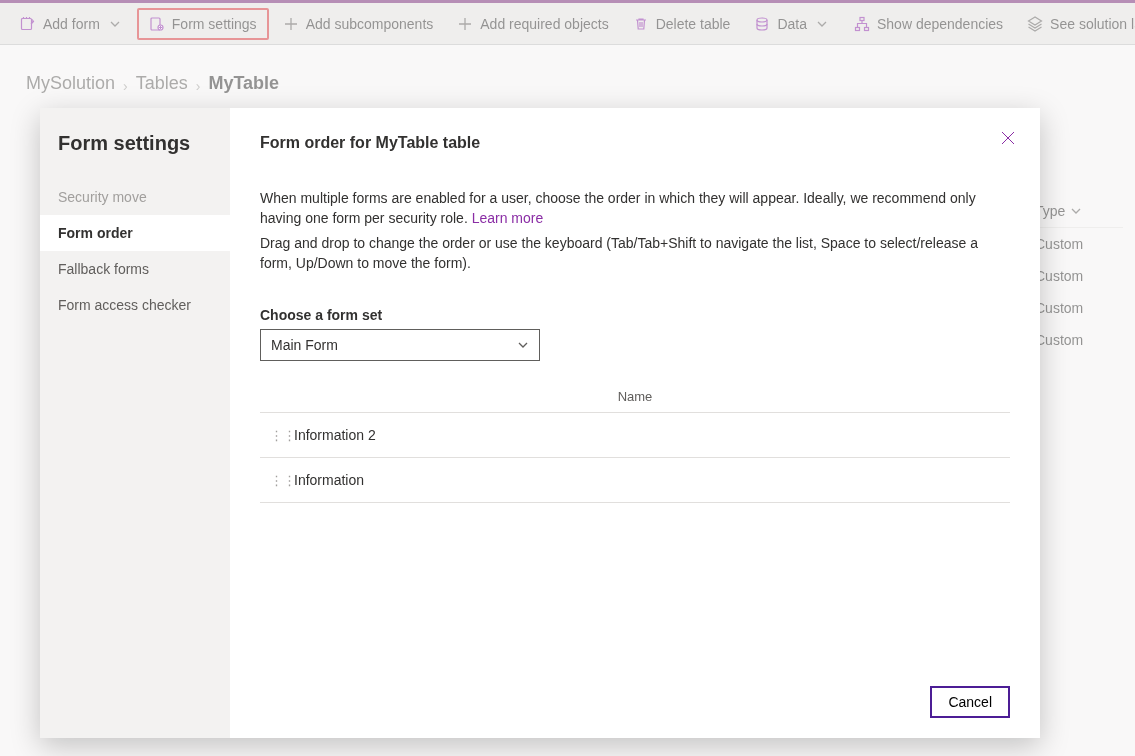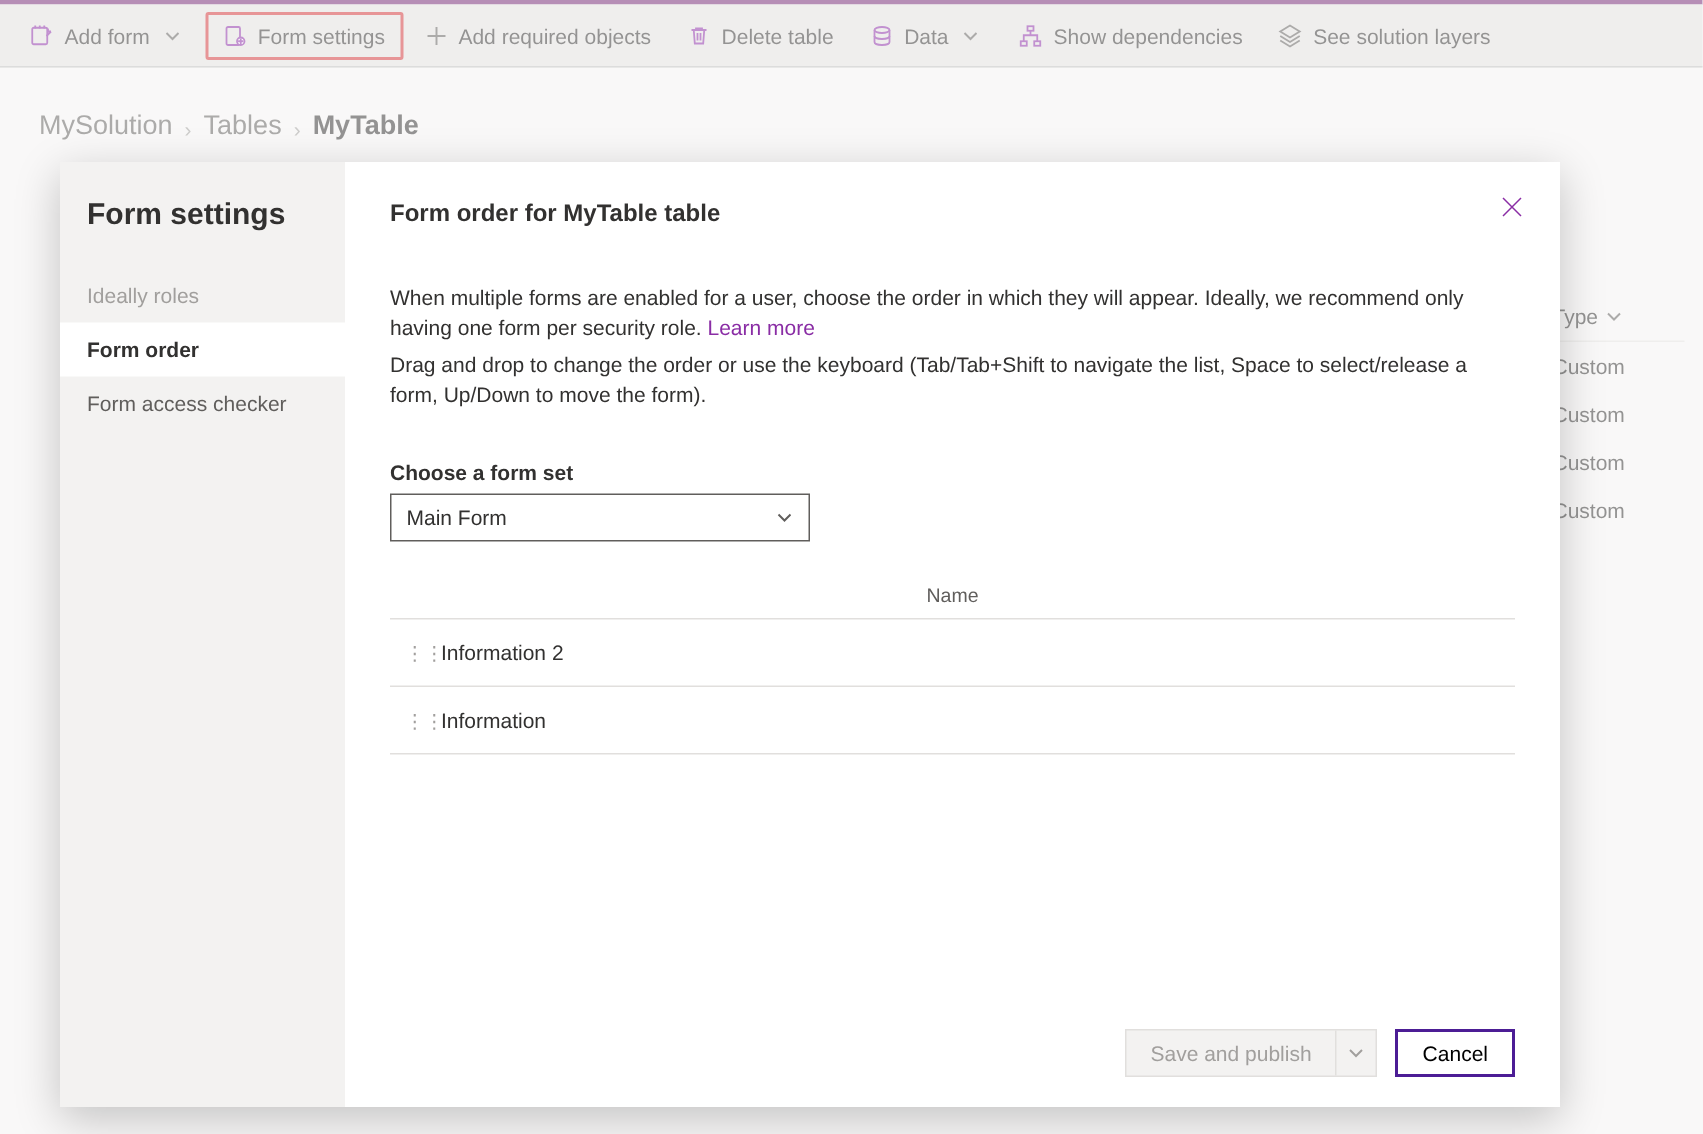--- a/index.html
+++ b/index.html
@@ -252,20 +252,28 @@
     <span class="icon">
       <svg width="16" height="16" viewBox="0 0 16 16" fill="none" stroke="#8a2da5" stroke-width="1.2">
           <rect x="2" y="2" width="9" height="12" rx="1"></rect>
           <circle cx="11.5" cy="11.5" r="2.5" fill="#fff"></circle>
           <path d="M11.5 9.7v3.6M9.7 11.5h3.6"></path>
         </svg>
     </span>
     <span>Form settings</span>
   </div>
 
+  <div class="toolbar-btn">
+    <span class="icon">
+      <svg width="14" height="14" viewBox="0 0 14 14" stroke="#605e5c" stroke-width="1.3">
+          <path d="M7 1v12M1 7h12"></path>
+        </svg>
+    </span>
+    <span>Add subcomponents</span>
+  </div>
 
   <div class="toolbar-btn">
     <span class="icon">
       <svg width="14" height="14" viewBox="0 0 14 14" stroke="#605e5c" stroke-width="1.3">
           <path d="M7 1v12M1 7h12"></path>
         </svg>
     </span>
     <span>Add required objects</span>
   </div>
 
@@ -337,22 +345,23 @@
   <div class="bg-grid-cell">Custom</div>
   <div class="bg-grid-cell">Custom</div>
   <div class="bg-grid-cell">Custom</div>
 </div>
 
 <div class="overlay"></div>
 
 <div class="dialog">
   <div class="dialog-sidebar">
     <h2>Form settings</h2>
-    <div class="side-item disabled">Ideally roles</div>
+    <div class="side-item disabled">Security move</div>
     <div class="side-item active">Form order</div>
+    <div class="side-item">Fallback forms</div>
     <div class="side-item">Form access checker</div>
   </div>
 
   <div class="dialog-main">
     <div class="close-btn">
       <svg width="16" height="16" viewBox="0 0 16 16" stroke="#8a2da5" stroke-width="1">
           <path d="M2 2l12 12M14 2L2 14"></path>
         </svg>
     </div>
 
@@ -376,24 +385,16 @@
     <div class="list-row">
       <span class="drag-handle">⋮⋮</span>
       <span>Information 2</span>
     </div>
     <div class="list-row">
       <span class="drag-handle">⋮⋮</span>
       <span>Information</span>
     </div>
 
     <div class="dialog-footer">
-      <div class="btn split">
-        <span class="lbl">Save and publish</span>
-        <span class="caret-part">
-          <svg width="10" height="10" viewBox="0 0 10 10" fill="none" stroke="#a19f9d" stroke-width="1.3">
-              <path d="M1 3l4 4 4-4"></path>
-            </svg>
-        </span>
-      </div>
       <button class="btn">Cancel</button>
     </div>
   </div>
 </div>
 
 </body></html>

